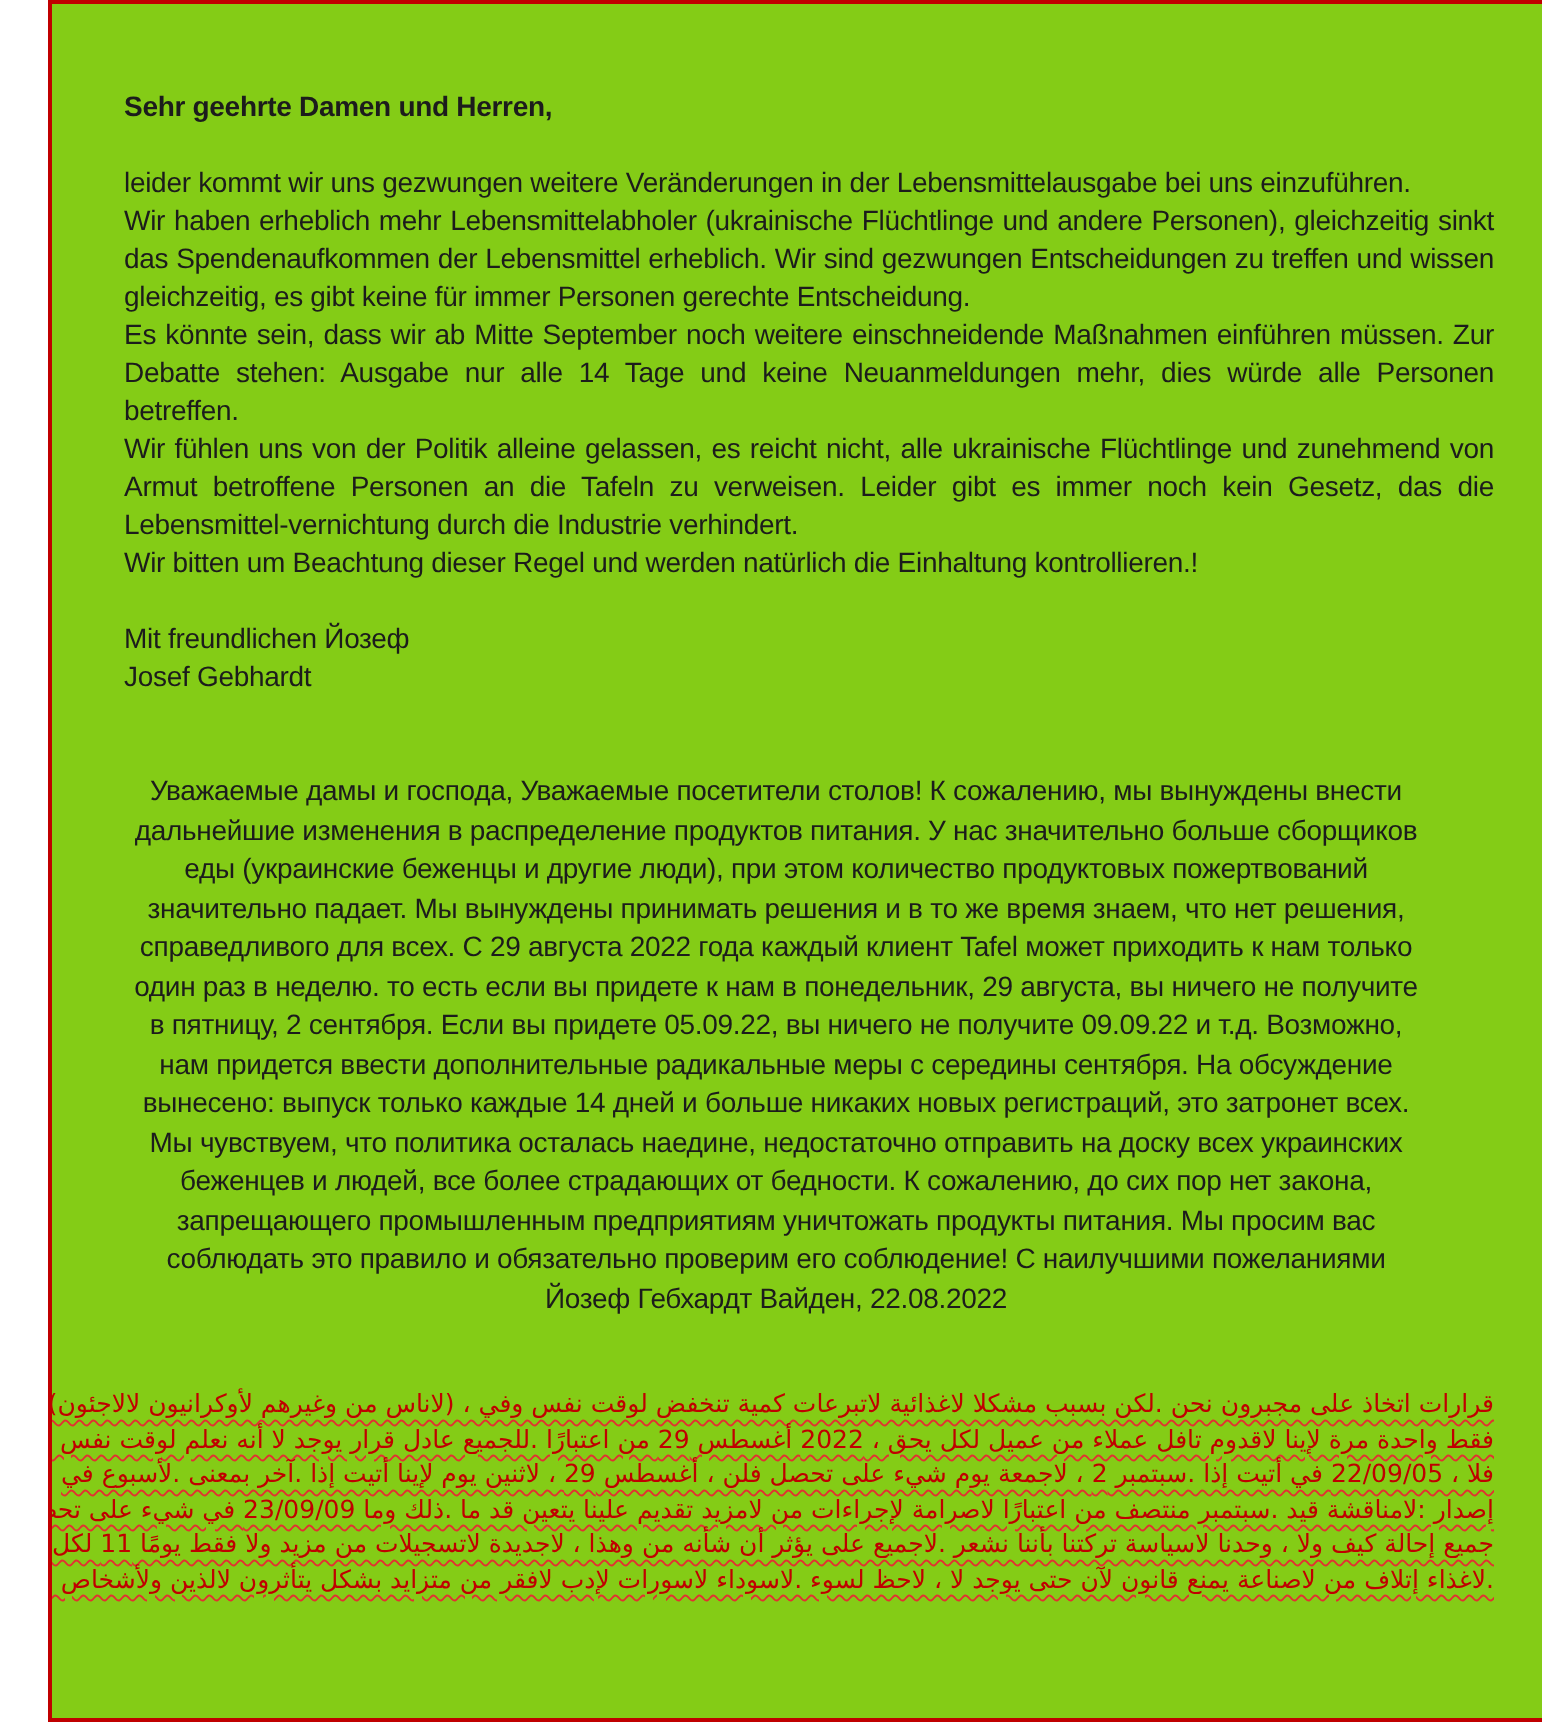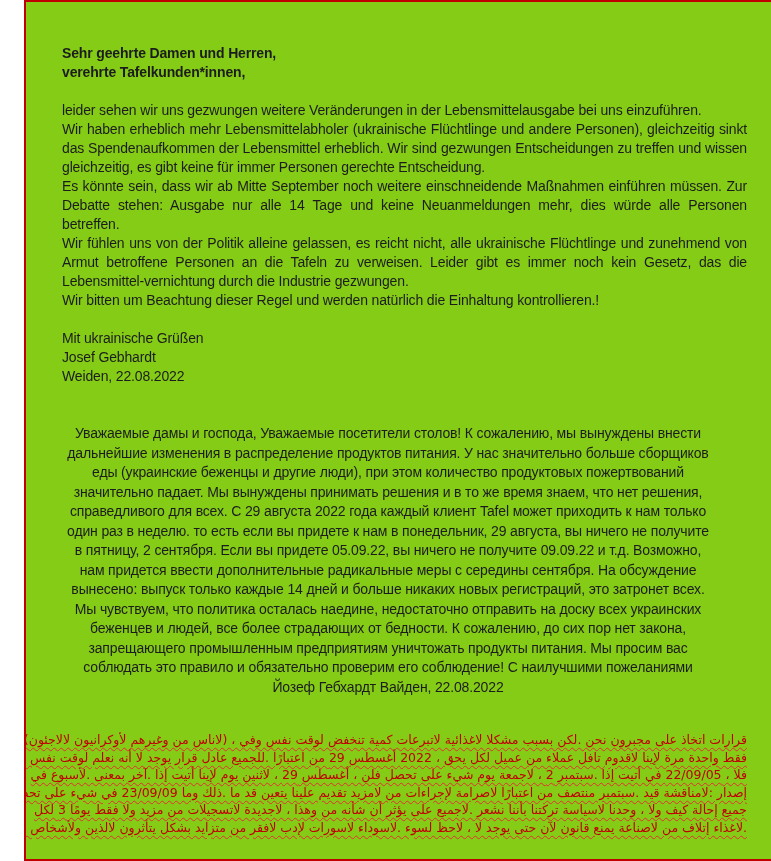--- a/index.html
+++ b/index.html
@@ -47,47 +47,45 @@
   }
 </style>
 </head>
 <body>
 
 <div class="page">
 
   <div class="de-block">
     <div class="salutation">
       <div>Sehr geehrte Damen und Herren,</div>
-      <div>verehrte Tafelkunden*innen,</div>
     </div>
 
     <div class="gap"></div>
 
-    <div class="body-par">leider sehen wir uns gezwungen weitere Veränderungen in der Lebensmittelausgabe bei uns einzuführen.</div>
+    <div class="body-par">leider kommt wir uns gezwungen weitere Veränderungen in der Lebensmittelausgabe bei uns einzuführen.</div>
     <div class="body-par">Wir haben erheblich mehr Lebensmittelabholer (ukrainische Flüchtlinge und andere Personen), gleichzeitig sinkt das Spendenaufkommen der Lebensmittel erheblich.  Wir sind gezwungen Entscheidungen zu treffen und wissen gleichzeitig, es gibt keine für immer Personen gerechte Entscheidung.</div>
     <div class="body-par">Es könnte sein, dass wir ab Mitte September noch weitere einschneidende Maßnahmen einführen müssen. Zur Debatte stehen: Ausgabe nur alle 14 Tage und keine Neuanmeldungen mehr, dies würde alle Personen betreffen.</div>
-    <div class="body-par">Wir fühlen uns von der Politik alleine gelassen, es reicht nicht, alle ukrainische Flüchtlinge und zunehmend von Armut betroffene Personen an die Tafeln zu verweisen. Leider gibt es immer noch kein Gesetz, das die Lebensmittel-vernichtung durch die Industrie gezwungen.</div>
+    <div class="body-par">Wir fühlen uns von der Politik alleine gelassen, es reicht nicht, alle ukrainische Flüchtlinge und zunehmend von Armut betroffene Personen an die Tafeln zu verweisen. Leider gibt es immer noch kein Gesetz, das die Lebensmittel-vernichtung durch die Industrie verhindert.</div>
     <div class="body-par">Wir bitten um Beachtung dieser Regel und werden natürlich die Einhaltung kontrollieren.!</div>
 
     <div class="gap"></div>
 
     <div class="closing">
-      <div>Mit ukrainische Grüßen</div>
+      <div>Mit freundlichen Йозеф</div>
       <div>Josef Gebhardt</div>
-      <div>Weiden, 22.08.2022</div>
     </div>
   </div>
 
   <div class="gap"></div>
 
   <div class="ru-block">Уважаемые дамы и господа, Уважаемые посетители столов! К сожалению, мы вынуждены внести дальнейшие изменения в распределение продуктов питания. У нас значительно больше сборщиков еды (украинские беженцы и другие люди), при этом количество продуктовых пожертвований значительно падает. Мы вынуждены принимать решения и в то же время знаем, что нет решения, справедливого для всех. С 29 августа 2022 года каждый клиент Tafel может приходить к нам только один раз в неделю. то есть если вы придете к нам в понедельник, 29 августа, вы ничего не получите в пятницу, 2 сентября. Если вы придете 05.09.22, вы ничего не получите 09.09.22 и т.д. Возможно, нам придется ввести дополнительные радикальные меры с середины сентября. На обсуждение вынесено: выпуск только каждые 14 дней и больше никаких новых регистраций, это затронет всех. Мы чувствуем, что политика осталась наедине, недостаточно отправить на доску всех украинских беженцев и людей, все более страдающих от бедности. К сожалению, до сих пор нет закона, запрещающего промышленным предприятиям уничтожать продукты питания. Мы просим вас соблюдать это правило и обязательно проверим его соблюдение! С наилучшими пожеланиями Йозеф Гебхардт Вайден, 22.08.2022</div>
 
   <div class="ar-block" dir="rtl">
     <div class="ar-line">قرارات اتخاذ على مجبرون نحن .لكن بسبب مشكلا لاغذائية لاتبرعات كمية تنخفض لوقت نفس وفي ، (لاناس من وغيرهم لأوكرانيون لالاجئون) لاطعام جامعو</div>
     <div class="ar-line">فقط واحدة مرة لإينا لاقدوم تافل عملاء من عميل لكل يحق ، 2022 أغسطس 29 من اعتبارًا .للجميع عادل قرار يوجد لا أنه نعلم لوقت نفس وفي</div>
     <div class="ar-line">فلا ، 22/09/05 في أتيت إذا .سبتمبر 2 ، لاجمعة يوم شيء على تحصل فلن ، أغسطس 29 ، لاثنين يوم لإينا أتيت إذا .آخر بمعنى .لأسبوع في</div>
     <div class="ar-line">إصدار :لامناقشة قيد .سبتمبر منتصف من اعتبارًا لاصرامة لإجراءات من لامزيد تقديم علينا يتعين قد ما .ذلك وما 23/09/09 في شيء على تحصل</div>
-    <div class="ar-line">جميع إحالة كيف ولا ، وحدنا لاسياسة تركتنا بأننا نشعر .لاجميع على يؤثر أن شأنه من وهذا ، لاجديدة لاتسجيلات من مزيد ولا فقط يومًا 3 لكل</div>
+    <div class="ar-line">جميع إحالة كيف ولا ، وحدنا لاسياسة تركتنا بأننا نشعر .لاجميع على يؤثر أن شأنه من وهذا ، لاجديدة لاتسجيلات من مزيد ولا فقط يومًا 11 لكل</div>
     <div class="ar-line">.لاغذاء إتلاف من لاصناعة يمنع قانون لآن حتى يوجد لا ، لاحظ لسوء .لاسوداء لاسورات لإدب لافقر من متزايد بشكل يتأثرون لالذين ولأشخاص لالاجئين</div>
 
   </div>
 
 </div>
 
 </body></html>

